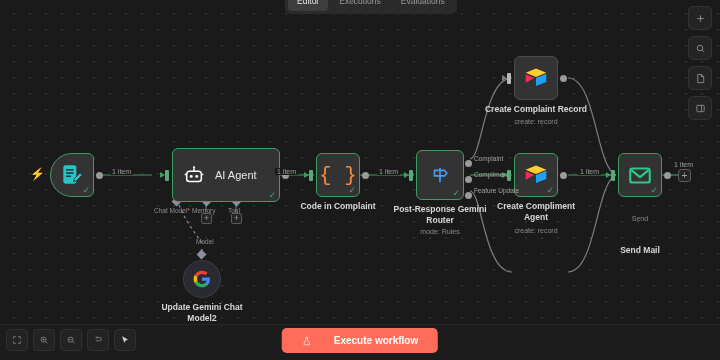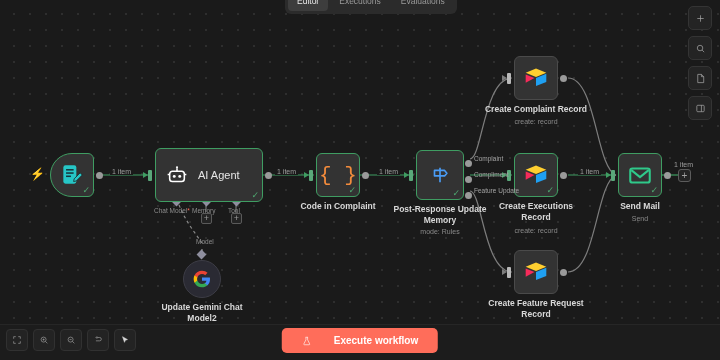--- a/index.html
+++ b/index.html
@@ -178,21 +178,21 @@
           <rect x="6.5" y="6.5" width="7" height="1.4" fill="#16343a"></rect>
           <rect x="6.5" y="9.5" width="7" height="1.4" fill="#16343a"></rect>
           <rect x="6.5" y="12.5" width="4.5" height="1.4" fill="#16343a"></rect>
           <path d="M14 15.5 L19.5 10 L21.5 12 L16 17.5 L13.5 18 Z" fill="#26c6c6" stroke="#1a1a1a" stroke-width="0.7"></path>
         </svg>
         <span class="tick">✓</span>
         <span class="port out"></span>
       </div>
     </div>
 
-    <div class="node" style="left:155px; top:148px;">
+    <div class="node" style="left:172px; top:148px;">
       <div class="nbox ok" style="width:108px; height:54px; justify-content:flex-start; padding-left:10px;">
         <svg style="width:22px;height:22px;" viewBox="0 0 24 24">
           <rect x="4" y="8" width="16" height="11" rx="3" fill="none" stroke="#ffffff" stroke-width="1.7"></rect>
           <circle cx="9" cy="13.5" r="1.6" fill="#ffffff"></circle>
           <circle cx="15" cy="13.5" r="1.6" fill="#ffffff"></circle>
           <path d="M12 8 L12 4.5" stroke="#ffffff" stroke-width="1.7"></path>
           <circle cx="12" cy="3.6" r="1.2" fill="#ffffff"></circle>
           <path d="M4 11.5 L1.8 11.5 M20 11.5 L22.2 11.5" stroke="#ffffff" stroke-width="1.7"></path>
         </svg>
         <span style="margin-left:10px; font-size:11px; color:#e6e6e6;">AI Agent</span>
@@ -248,21 +248,21 @@
           <path d="M12 4 L12 20" stroke="#4a9cf5" stroke-width="1.8"></path>
           <path d="M6 7 H17 L19.5 10 L17 13 H6 Z" fill="none" stroke="#4a9cf5" stroke-width="1.8" stroke-linejoin="round"></path>
         </svg>
         <span class="tick">✓</span>
         <span class="port in ok"></span>
         <span class="arrowhead"></span>
         <span class="port out" style="top:9px; margin-top:0; right:-9px;"></span>
         <span class="port out" style="top:25px; margin-top:0; right:-9px;"></span>
         <span class="port out" style="top:41px; margin-top:0; right:-9px;"></span>
       </div>
-      <div class="nlabel" style="top:54px; width:108px;">Post-Response Update Memory</div>
+      <div class="nlabel" style="top:54px; width:108px;">Post-Response Gemini Router</div>
       <div class="nsub" style="top:78px; left:50%;">mode: Rules</div>
     </div>
 
     <div class="outlabel" style="left:474px; top:155px;">Complaint</div>
     <div class="outlabel" style="left:474px; top:171px;">Compliment</div>
     <div class="outlabel" style="left:474px; top:187px;">Feature Update</div>
 
     <div class="node" style="left:514px; top:56px;">
       <div class="nbox">
         <svg class="icon-svg" viewBox="0 0 24 24">
@@ -283,51 +283,37 @@
         <svg class="icon-svg" viewBox="0 0 24 24">
           <path d="M12 3.2 L21.5 7.1 L12 11 L2.5 7.1 Z" fill="#FFCF30"></path>
           <path d="M12 11.9 L21.5 8.1 L21.5 15.6 L12 19.4 Z" fill="#1FA0F2"></path>
           <path d="M2.5 8.7 L10.6 12 L2.5 16.3 Z" fill="#F62B5A"></path>
         </svg>
         <span class="tick">✓</span>
         <span class="port in ok"></span>
         <span class="arrowhead"></span>
         <span class="port out"></span>
       </div>
-      <div class="nlabel" style="width:92px;">Create Executions Record</div>
+      <div class="nlabel" style="width:92px;">Create Compliment Agent</div>
       <div class="nsub" style="top:74px; left:50%;">create: record</div>
     </div>
 
-    <div class="node" style="left:514px; top:250px;">
-      <div class="nbox">
-        <svg class="icon-svg" viewBox="0 0 24 24">
-          <path d="M12 3.2 L21.5 7.1 L12 11 L2.5 7.1 Z" fill="#FFCF30"></path>
-          <path d="M12 11.9 L21.5 8.1 L21.5 15.6 L12 19.4 Z" fill="#1FA0F2"></path>
-          <path d="M2.5 8.7 L10.6 12 L2.5 16.3 Z" fill="#F62B5A"></path>
-        </svg>
-        <span class="port in"></span>
-        <span class="arrowhead gray"></span>
-        <span class="port out"></span>
-      </div>
-      <div class="nlabel" style="width:108px;">Create Feature Request Record</div>
-      <div class="nsub" style="top:74px; left:50%;">create: record</div>
-    </div>
 
     <div class="node" style="left:618px; top:153px;">
       <div class="nbox ok">
         <svg class="icon-svg" viewBox="0 0 24 24">
           <rect x="3" y="6" width="18" height="13" rx="2" fill="none" stroke="#2fc98a" stroke-width="1.9"></rect>
           <path d="M4 7.5 L12 14 L20 7.5" fill="none" stroke="#2fc98a" stroke-width="1.9"></path>
         </svg>
         <span class="tick">✓</span>
         <span class="port in ok"></span>
         <span class="arrowhead"></span>
         <span class="port out"></span>
       </div>
-      <div class="nlabel" style="width:90px;">Send Mail</div>
+      <div class="nlabel" style="width:90px;margin-top:44px;">Send Mail</div>
       <div class="nsub" style="top:62px; left:50%;">Send</div>
     </div>
 
     <div class="endplus" style="left:678px; top:169px;">+</div>
 
     <div class="conlabel" style="left:110px; top:168px;">1 item</div>
     <div class="conlabel" style="left:275px; top:168px;">1 item</div>
     <div class="conlabel" style="left:377px; top:168px;">1 item</div>
     <div class="conlabel" style="left:578px; top:168px;">1 item</div>
     <div class="conlabel" style="left:672px; top:161px;">1 item</div>

